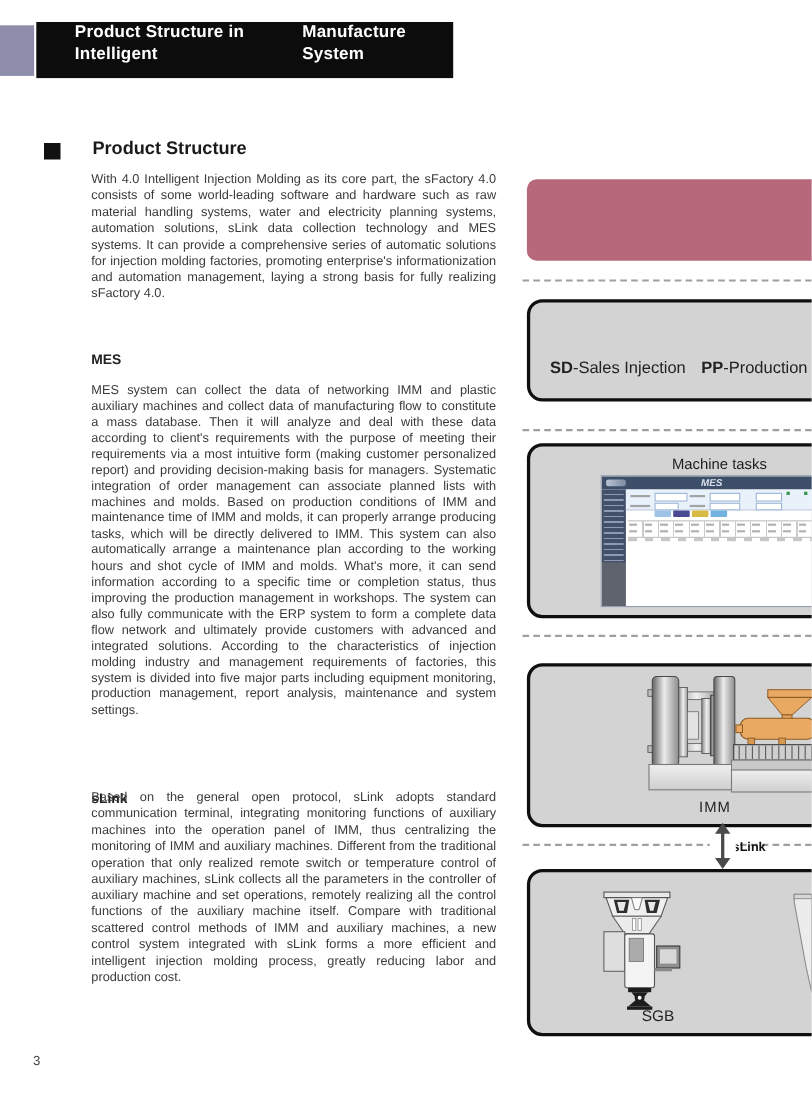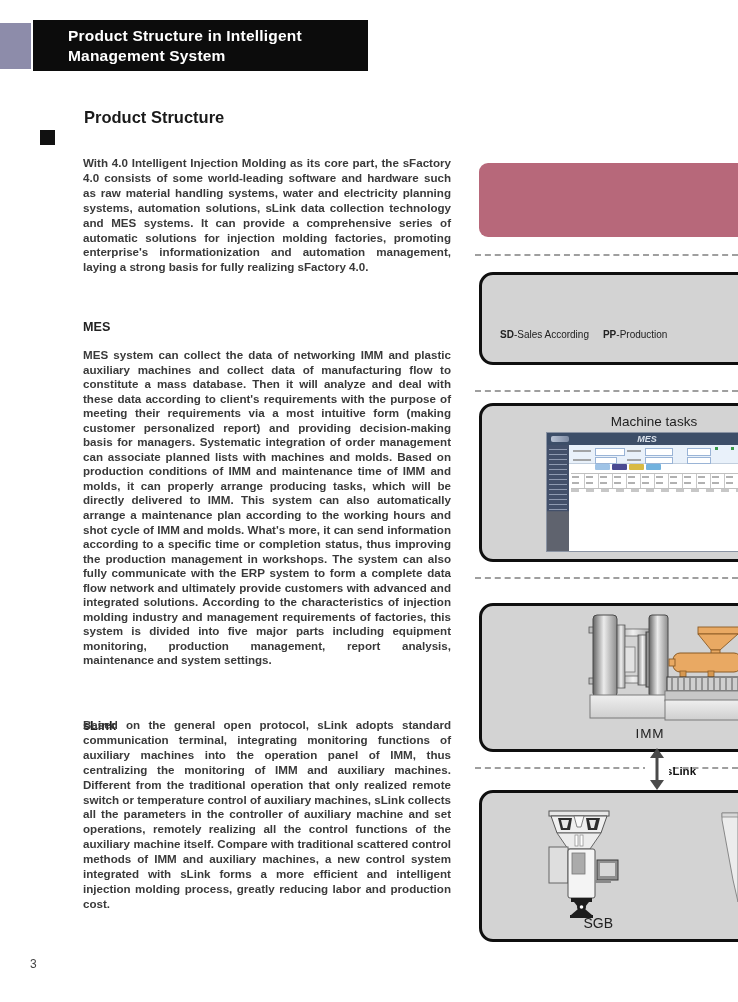--- a/index.html
+++ b/index.html
@@ -4,46 +4,46 @@
 <style>
   html,body{margin:0;padding:0;background:#fff;}
   .page{
     position:relative; width:738px; height:1002px; margin:0 auto;
     background:#ffffff; overflow:hidden;
     font-family:"Liberation Sans", sans-serif; color:#333;
   }
   
   .accent-rect{position:absolute; left:0; top:23px; width:31px; height:46px; background:#8d8caa;}
   .title-bar{
-    position:absolute; left:33px; top:20px; width:335px; height:51px;
-    background:#0c0c0c; color:#fff; display:flex; flex-direction:column; justify-content:center;
+    position:absolute; left:33px; top:20px; width:379px; height:51px;
+    background:#0c0c0c; color:#fff; display:flex; flex-direction:row; justify-content:center;
     padding-left:35px; box-sizing:border-box;
   }
   .title-bar .tl{font-size:15.5px; font-weight:bold; line-height:20px; letter-spacing:.2px;}
   
   .sec-bullet{position:absolute; left:40px; top:130px; width:15px; height:15px; background:#111;}
-  .sec-title{position:absolute; left:84px; top:108px; font-size:16.5px; font-weight:bold; color:#1a1a1a;}
-  .para{position:absolute; left:83px; width:368px; font-size:11.6px; line-height:14.9px; text-align:justify; color:#3a3a3a;font-weight:bold;}
+  .sec-title{position:absolute; left:84px; top:126px; font-size:16.5px; font-weight:bold; color:#1a1a1a;}
+  .para{position:absolute; left:83px; width:368px; font-size:11.6px; line-height:14.9px; text-align:justify; color:#3a3a3a;}
   .p-intro{top:156px;}
   .sub-h{position:absolute; left:83px; font-size:12.6px; font-weight:bold; color:#222;}
   .h-mes{top:320px;}
   .p-mes{top:348px; line-height:14.55px;}
   .h-slink{top:719px;}
   .p-slink{top:718px;}
   .page-num{position:absolute; left:30px; top:957px; font-size:12px; color:#444;}
   
   .pink-box{position:absolute; left:479px; top:163px; width:310px; height:74px; background:#b7687a; border-radius:9px;}
   .dashed{position:absolute; left:475px; width:263px; height:0; border-top:2px dashed #9f9f9f;}
   .d1{top:254px;} .d2{top:390px;} .d3{top:577px;} .d4{top:767px;}
   .panel{
     position:absolute; left:479px; width:350px; background:#d3d3d3;
     border:3px solid #0f0f0f; border-radius:14px; box-sizing:border-box;
   }
   .sd-panel{top:272px; height:93px;}
-  .sd-text{position:absolute; left:18px; top:0; bottom:0; display:flex; align-items:center; font-size:10px; color:#222;margin-top:32px;}
+  .sd-text{position:absolute; left:18px; top:0; bottom:0; display:flex; align-items:center; font-size:15px; color:#222;margin-top:32px;}
   .sd-text b{font-weight:bold;}
   .sd-gap{display:inline-block; width:14px;}
   .machine-panel{top:403px; height:159px;}
   .panel-title{position:absolute; top:8px; left:0; width:344px; text-align:center; font-size:13.5px; color:#1d1d1d;}
   .imm-panel{top:603px; height:149px;}
   .imm-label{position:absolute; left:600px; top:726px; width:100px; text-align:center; font-size:13.5px; letter-spacing:1px; color:#222;}
   .sgb-panel{top:790px; height:152px;}
   .sgb-label{position:absolute; left:553px; top:915px; width:60px; text-align:right; font-size:14px; color:#222;}
   .slink-label{position:absolute; left:666px; top:765px; font-size:11.5px; font-weight:bold; color:#111;}
   
@@ -76,40 +76,40 @@
   .arrow-svg{position:absolute; left:645px; top:748px; z-index:4;}
 </style>
 </head>
 <body>
 
 <div class="page">
 
   <div class="accent-rect"></div>
   <div class="title-bar">
     <div class="tl">Product Structure in Intelligent</div>
-    <div class="tl">Management System</div>
+    <div class="tl">Manufacture System</div>
   </div>
 
   <div class="sec-bullet"></div>
   <div class="sec-title">Product Structure</div>
 
   <div class="para p-intro">With 4.0 Intelligent Injection Molding as its core part, the sFactory 4.0 consists of some world-leading software and hardware such as raw material handling systems, water and electricity planning systems, automation solutions, sLink data collection technology and MES systems. It can provide a comprehensive series of automatic solutions for injection molding factories, promoting enterprise's informationization and automation management, laying a strong basis for fully realizing sFactory 4.0.</div>
   <div class="sub-h h-mes">MES</div>
   <div class="para p-mes">MES system can collect the data of networking IMM and plastic auxiliary machines and collect data of manufacturing flow to constitute a mass database. Then it will analyze and deal with these data according to client's requirements with the purpose of meeting their requirements via a most intuitive form (making customer personalized report) and providing decision-making basis for managers. Systematic integration of order management can associate planned lists with machines and molds. Based on production conditions of IMM and maintenance time of IMM and molds, it can properly arrange producing tasks, which will be directly delivered to IMM. This system can also automatically arrange a maintenance plan according to the working hours and shot cycle of IMM and molds. What's more, it can send information according to a specific time or completion status, thus improving the production management in workshops. The system can also fully communicate with the ERP system to form a complete data flow network and ultimately provide customers with advanced and integrated solutions. According to the characteristics of injection molding industry and management requirements of factories, this system is divided into five major parts including equipment monitoring, production management, report analysis, maintenance and system settings.</div>
   <div class="sub-h h-slink">sLink</div>
   <div class="para p-slink">Based on the general open protocol, sLink adopts standard communication terminal, integrating monitoring functions of auxiliary machines into the operation panel of IMM, thus centralizing the monitoring of IMM and auxiliary machines. Different from the traditional operation that only realized remote switch or temperature control of auxiliary machines, sLink collects all the parameters in the controller of auxiliary machine and set operations, remotely realizing all the control functions of the auxiliary machine itself. Compare with traditional scattered control methods of IMM and auxiliary machines, a new control system integrated with sLink forms a more efficient and intelligent injection molding process, greatly reducing labor and production cost.</div>
   <div class="page-num">3</div>
 
   <div class="pink-box"></div>
   <div class="dashed d1"></div>
 
   <div class="panel sd-panel">
     <div class="sd-text">
       <b>SD</b>
-        <span>-Sales According</span>
+        <span>-Sales Injection</span>
         <span class="sd-gap"></span>
         <b>PP</b>
         <span>-Production</span>
     </div>
   </div>
 
   <div class="dashed d2"></div>
 
   <div class="panel machine-panel">
     <div class="panel-title">Machine tasks</div>

